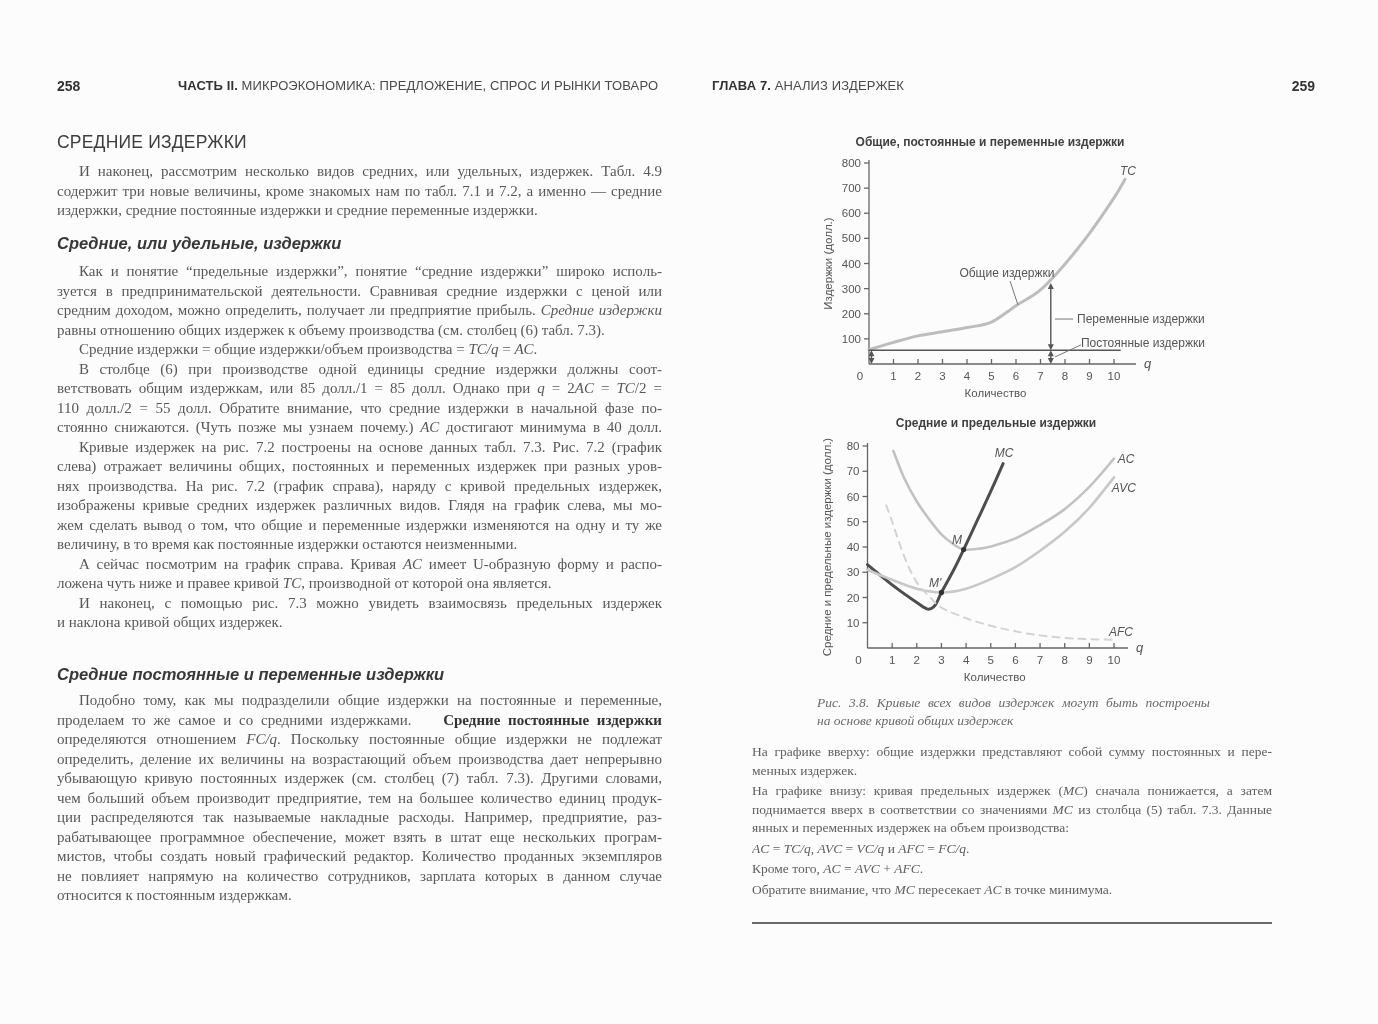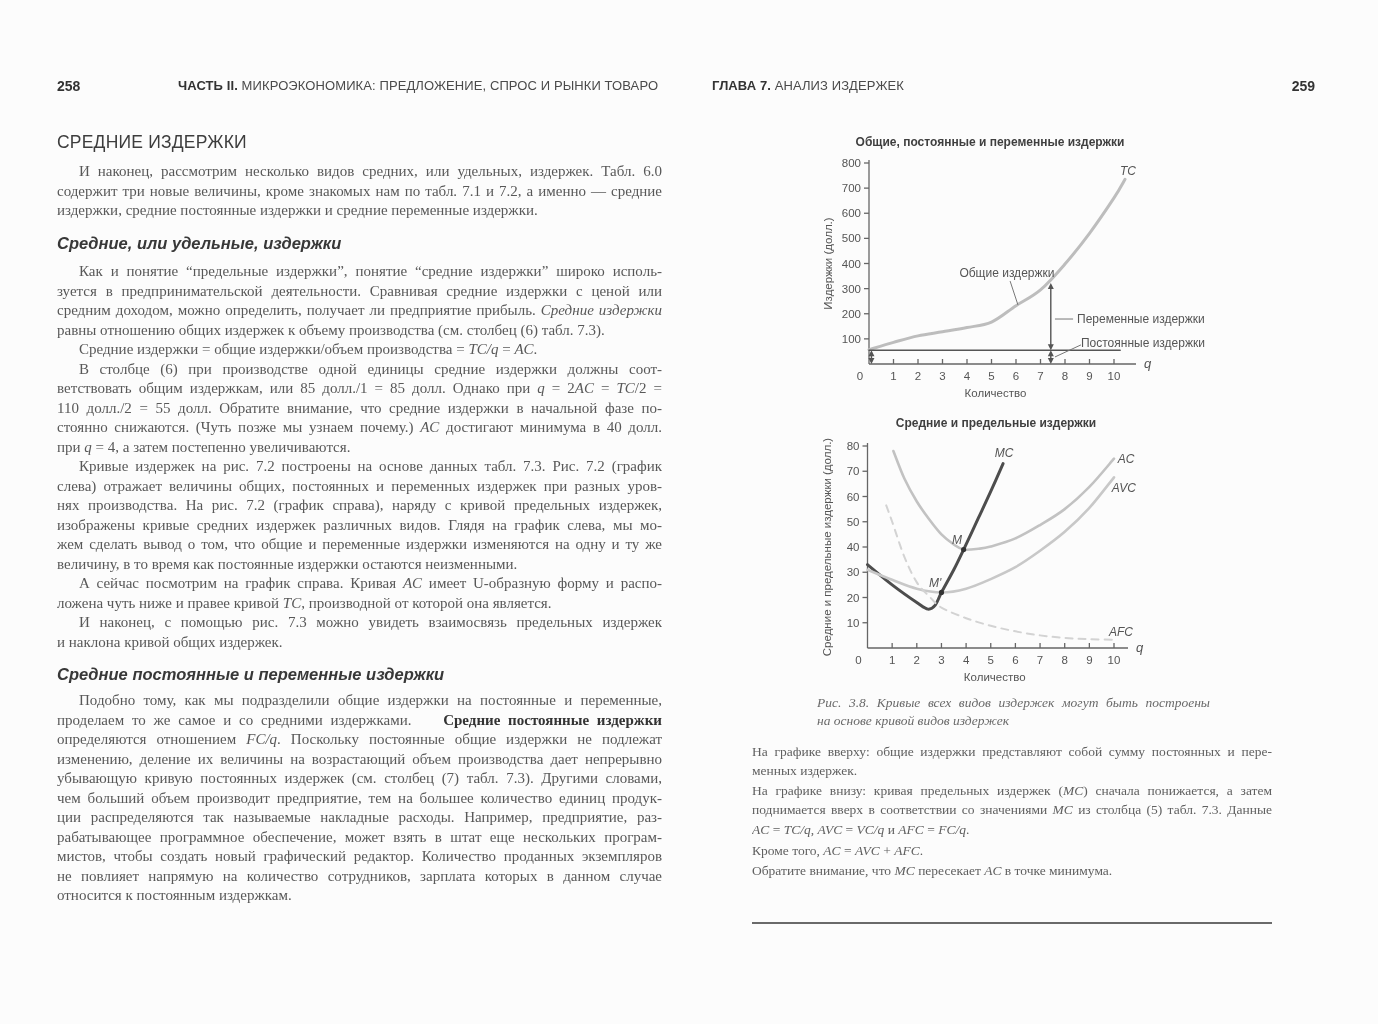--- a/index.html
+++ b/index.html
@@ -47,21 +47,21 @@
 </style>
 </head>
 <body>
 
 <div class="abs pnum" style="left:57px; top:75px;">258</div>
 <div class="abs rhead" style="left:178px; top:78px; width:480px;"><b>ЧАСТЬ II.</b><span> МИКРОЭКОНОМИКА: ПРЕДЛОЖЕНИЕ, СПРОС И РЫНКИ ТОВАРОВ</span></div>
 
 <div class="abs section-title" style="left:57px; top:131px;">СРЕДНИЕ ИЗДЕРЖКИ</div>
 
 <div class="abs body-col indent" style="top:162px;">
-    <div class="ln first">И наконец, рассмотрим несколько видов средних, или удельных, издержек. Табл. 6.0</div>
+    <div class="ln first">И наконец, рассмотрим несколько видов средних, или удельных, издержек. Табл. 4.9</div>
     <div class="ln">содержит три новые величины, кроме знакомых нам по табл. 7.1 и 7.2, а именно — средние</div>
     <div class="ln last">издержки, средние постоянные издержки и средние переменные издержки.</div>
   </div>
 
 <div class="abs subhead" style="left:57px; top:232px;">Средние, или удельные, издержки</div>
 
 <div class="abs body-col" style="top:262px;">
   <div class="indent">
       <div class="ln first">Как и понятие “предельные издержки”, понятие “средние издержки” широко исполь-</div>
       <div class="ln">зуется в предпринимательской деятельности. Сравнивая средние издержки с ценой или</div>
@@ -69,21 +69,20 @@
       <div class="ln last">равны отношению общих издержек к объему производства (см. столбец (6) табл. 7.3).</div>
     </div>
   <div class="indent">
       <div class="ln first last">Средние издержки = общие издержки/объем производства = <i>TC/q</i> = <i>AC</i>.</div>
     </div>
   <div class="indent">
       <div class="ln first">В столбце (6) при производстве одной единицы средние издержки должны соот-</div>
       <div class="ln">ветствовать общим издержкам, или 85 долл./1 = 85 долл. Однако при <i>q</i> = 2<i>AC</i> = <i>TC</i>/2 =</div>
       <div class="ln">110 долл./2 = 55 долл. Обратите внимание, что средние издержки в начальной фазе по-</div>
       <div class="ln">стоянно снижаются. (Чуть позже мы узнаем почему.) <i>AC</i> достигают минимума в 40 долл.</div>
-      <div class="ln last">при <i>q</i> = 4, а затем постепенно увеличиваются.</div>
     </div>
   <div class="indent">
       <div class="ln first">Кривые издержек на рис. 7.2 построены на основе данных табл. 7.3. Рис. 7.2 (график</div>
       <div class="ln">слева) отражает величины общих, постоянных и переменных издержек при разных уров-</div>
       <div class="ln">нях производства. На рис. 7.2 (график справа), наряду с кривой предельных издержек,</div>
       <div class="ln">изображены кривые средних издержек различных видов. Глядя на график слева, мы мо-</div>
       <div class="ln">жем сделать вывод о том, что общие и переменные издержки изменяются на одну и ту же</div>
       <div class="ln last">величину, в то время как постоянные издержки остаются неизменными.</div>
     </div>
   <div class="indent">
@@ -95,21 +94,21 @@
       <div class="ln last">и наклона кривой общих издержек.</div>
     </div>
 </div>
 
 <div class="abs subhead" style="left:57px; top:663px;">Средние постоянные и переменные издержки</div>
 
 <div class="abs body-col indent" style="top:691px;">
     <div class="ln first">Подобно тому, как мы подразделили общие издержки на постоянные и переменные,</div>
     <div class="ln">проделаем то же самое и со средними издержками. <b>Средние постоянные издержки</b> (<i>AFC</i>)</div>
     <div class="ln">определяются отношением <i>FC/q</i>. Поскольку постоянные общие издержки не подлежат</div>
-    <div class="ln">изменению, деление их величины на возрастающий объем производства дает непрерывно</div>
+    <div class="ln">определить, деление их величины на возрастающий объем производства дает непрерывно</div>
     <div class="ln">убывающую кривую постоянных издержек (см. столбец (7) табл. 7.3). Другими словами,</div>
     <div class="ln">чем больший объем производит предприятие, тем на большее количество единиц продук-</div>
     <div class="ln">ции распределяются так называемые накладные расходы. Например, предприятие, раз-</div>
     <div class="ln">рабатывающее программное обеспечение, может взять в штат еще нескольких програм-</div>
     <div class="ln">мистов, чтобы создать новый графический редактор. Количество проданных экземпляров</div>
     <div class="ln">не повлияет напрямую на количество сотрудников, зарплата которых в данном случае</div>
     <div class="ln last">относится к постоянным издержкам.</div>
   </div>
 
 <div class="abs rhead" style="left:712px; top:78px; width:300px;"><b>ГЛАВА 7.</b><span> АНАЛИЗ ИЗДЕРЖЕК</span></div>
@@ -233,31 +232,32 @@
       <text font-family="&quot;Liberation Sans&quot;, sans-serif" font-size="12" fill="#555" x="1126.0785" y="462.8775" text-anchor="middle" font-style="italic">AC</text>
       <text font-family="&quot;Liberation Sans&quot;, sans-serif" font-size="12" fill="#555" x="1123.8600000000001" y="491.915" text-anchor="middle" font-style="italic">AVC</text>
       <text font-family="&quot;Liberation Sans&quot;, sans-serif" font-size="12" fill="#555" x="1120.902" y="636.0925" text-anchor="middle" font-style="italic">AFC</text>
       <text font-family="&quot;Liberation Sans&quot;, sans-serif" font-size="12" fill="#555" x="956.9795" y="543.9300000000001" text-anchor="middle" font-style="italic">M</text>
       <text font-family="&quot;Liberation Sans&quot;, sans-serif" font-size="12" fill="#555" x="935.041" y="587.1075" text-anchor="middle" font-style="italic">M'</text>
     </g>
 </svg>
 
 <div class="abs caption" style="top:694px;">
     <div class="ln first">Рис. 3.8. Кривые всех видов издержек могут быть построены</div>
-    <div class="ln last">на основе кривой видов издержек</div>
+    <div class="ln last">на основе кривой общих издержек</div>
   </div>
 
 <div class="abs notes" style="top:743px;">
   <div class="para">
       <div class="ln first">На графике вверху: общие издержки представляют собой сумму постоянных и пере-</div>
       <div class="ln last">менных издержек.</div>
     </div>
   <div class="para">
       <div class="ln first">На графике внизу: кривая предельных издержек (<i>MC</i>) сначала понижается, а затем</div>
       <div class="ln">поднимается вверх в соответствии со значениями <i>MC</i> из столбца (5) табл. 7.3. Данные</div>
+      <div class="ln last">янных и переменных издержек на объем производства:</div>
     </div>
   <div class="para">
       <div class="ln first last"><i>AC</i> = <i>TC/q</i>, <i>AVC</i> = <i>VC/q</i> и <i>AFC</i> = <i>FC/q</i>.</div>
     </div>
   <div class="para">
       <div class="ln first last">Кроме того, <i>AC</i> = <i>AVC</i> + <i>AFC</i>.</div>
     </div>
   <div class="para">
       <div class="ln first last">Обратите внимание, что <i>MC</i> пересекает <i>AC</i> в точке минимума.</div>
     </div>

